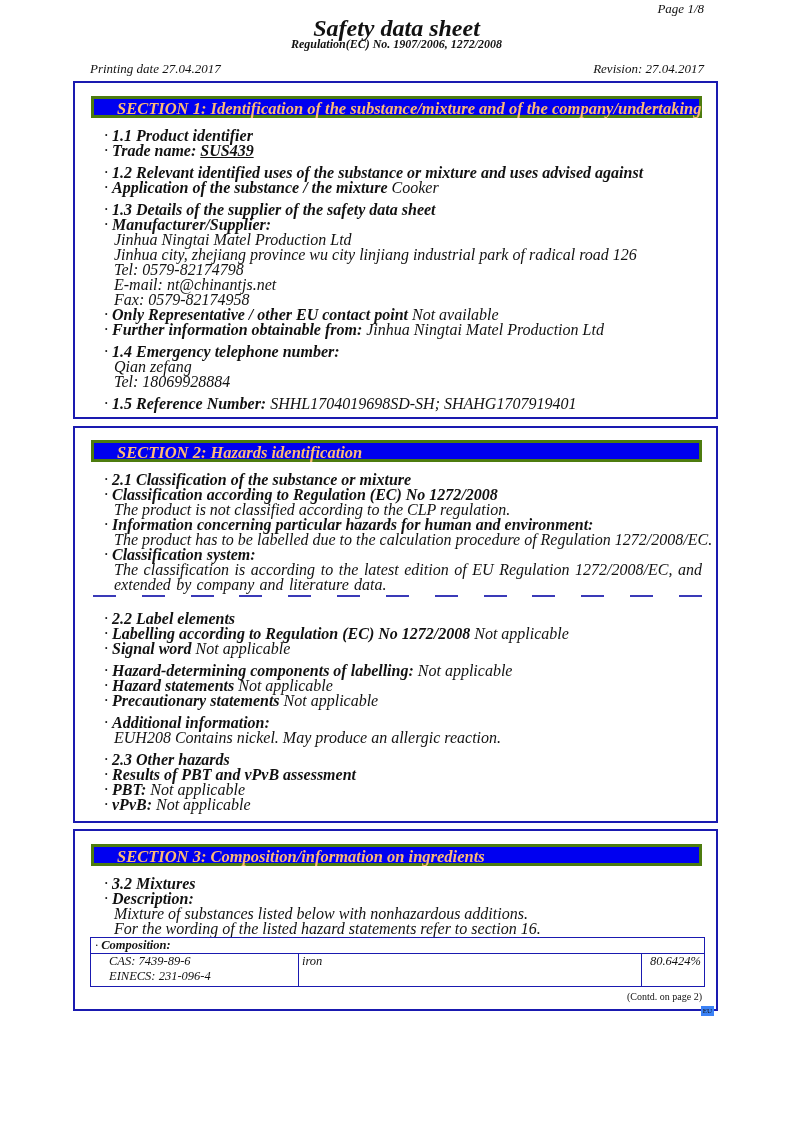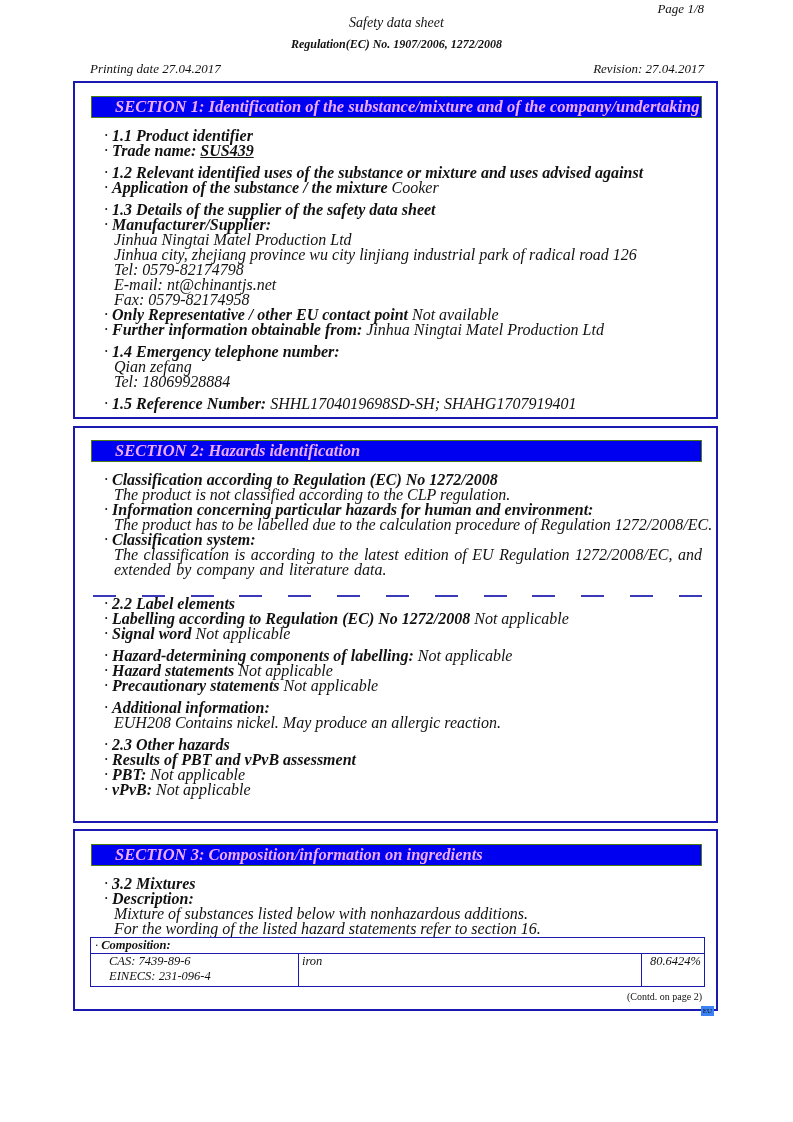--- a/index.html
+++ b/index.html
@@ -7,40 +7,40 @@
     width: 793px; height: 1122px; position: relative; overflow: hidden;
     font-family: "Liberation Serif", "DejaVu Serif", serif;
     color: #111;
   }
   .page-num {
     position: absolute; right: 89px; top: 1px;
     font-style: italic; font-size: 13px;
   }
   .title {
     position: absolute; left: 0; right: 0; top: 15px; text-align: center;
-    font-style: italic; font-weight: normal; font-size: 14px;
+    font-style: italic; font-weight: bold; font-size: 24px;
   }
   .subtitle {
     position: absolute; left: 0; right: 0; top: 37px; text-align: center;
     font-style: italic; font-weight: bold; font-size: 12px;
   }
   .print-date {
     position: absolute; left: 90px; top: 61px; font-style: italic; font-size: 13px;
   }
   .revision {
     position: absolute; right: 89px; top: 61px; font-style: italic; font-size: 13px;
   }
   .section-box {
     position: absolute; left: 73px; width: 645px;
     border: 2px solid #1a1ab0; box-sizing: border-box;
   }
   .sec-header {
     position: absolute; left: 16px; right: 14px; height: 22px;
-    background: #0000f0; border: 1px solid #4d7c0f; box-sizing: border-box;
-    color: #f0abfc; font-style: italic; font-weight: bold;
+    background: #0000f0; border: 3px solid #4d7c0f; box-sizing: border-box;
+    color: #fdba74; font-style: italic; font-weight: bold;
     font-size: 16.5px; line-height: 20px; padding-left: 23px; white-space: nowrap;
   }
   .content {
     position: absolute; left: 29px; right: 14px;
     font-size: 16px; font-style: italic; line-height: 15px;
   }
   .line { white-space: nowrap; }
   .line b { font-weight: bold; }
   .gap { height: 7px; }
   .indent { padding-left: 10px; }
@@ -97,20 +97,21 @@
     <div class="line indent">Qian zefang</div>
     <div class="line indent">Tel: 18069928884</div>
     <div class="gap"></div>
     <div class="line"><span class="dot">· </span><b>1.5 Reference Number:</b> <span>SHHL1704019698SD-SH; SHAHG1707919401</span></div>
   </div>
 </div>
 
 <div class="section-box" style="top:426px; height:397px;">
   <div class="sec-header" style="top:12px;">SECTION 2: Hazards identification</div>
   <div class="content" style="top:44px;">
+    <div class="line"><span class="dot">· </span><b>2.1 Classification of the substance or mixture</b></div>
     <div class="line"><span class="dot">· </span><b>Classification according to Regulation (EC) No 1272/2008</b></div>
     <div class="line indent">The product is not classified according to the CLP regulation.</div>
     <div class="line"><span class="dot">· </span><b>Information concerning particular hazards for human and environment:</b></div>
     <div class="line indent">The product has to be labelled due to the calculation procedure of Regulation 1272/2008/EC.</div>
     <div class="line"><span class="dot">· </span><b>Classification system:</b></div>
     <div class="justify">The classification is according to the latest edition of EU Regulation 1272/2008/EC, and extended by company and literature data.</div>
     <div style="height:19px;"></div>
     <div class="line"><span class="dot">· </span><b>2.2 Label elements</b></div>
     <div class="line"><span class="dot">· </span><b>Labelling according to Regulation (EC) No 1272/2008</b> <span>Not applicable</span></div>
     <div class="line"><span class="dot">· </span><b>Signal word</b> <span>Not applicable</span></div>

